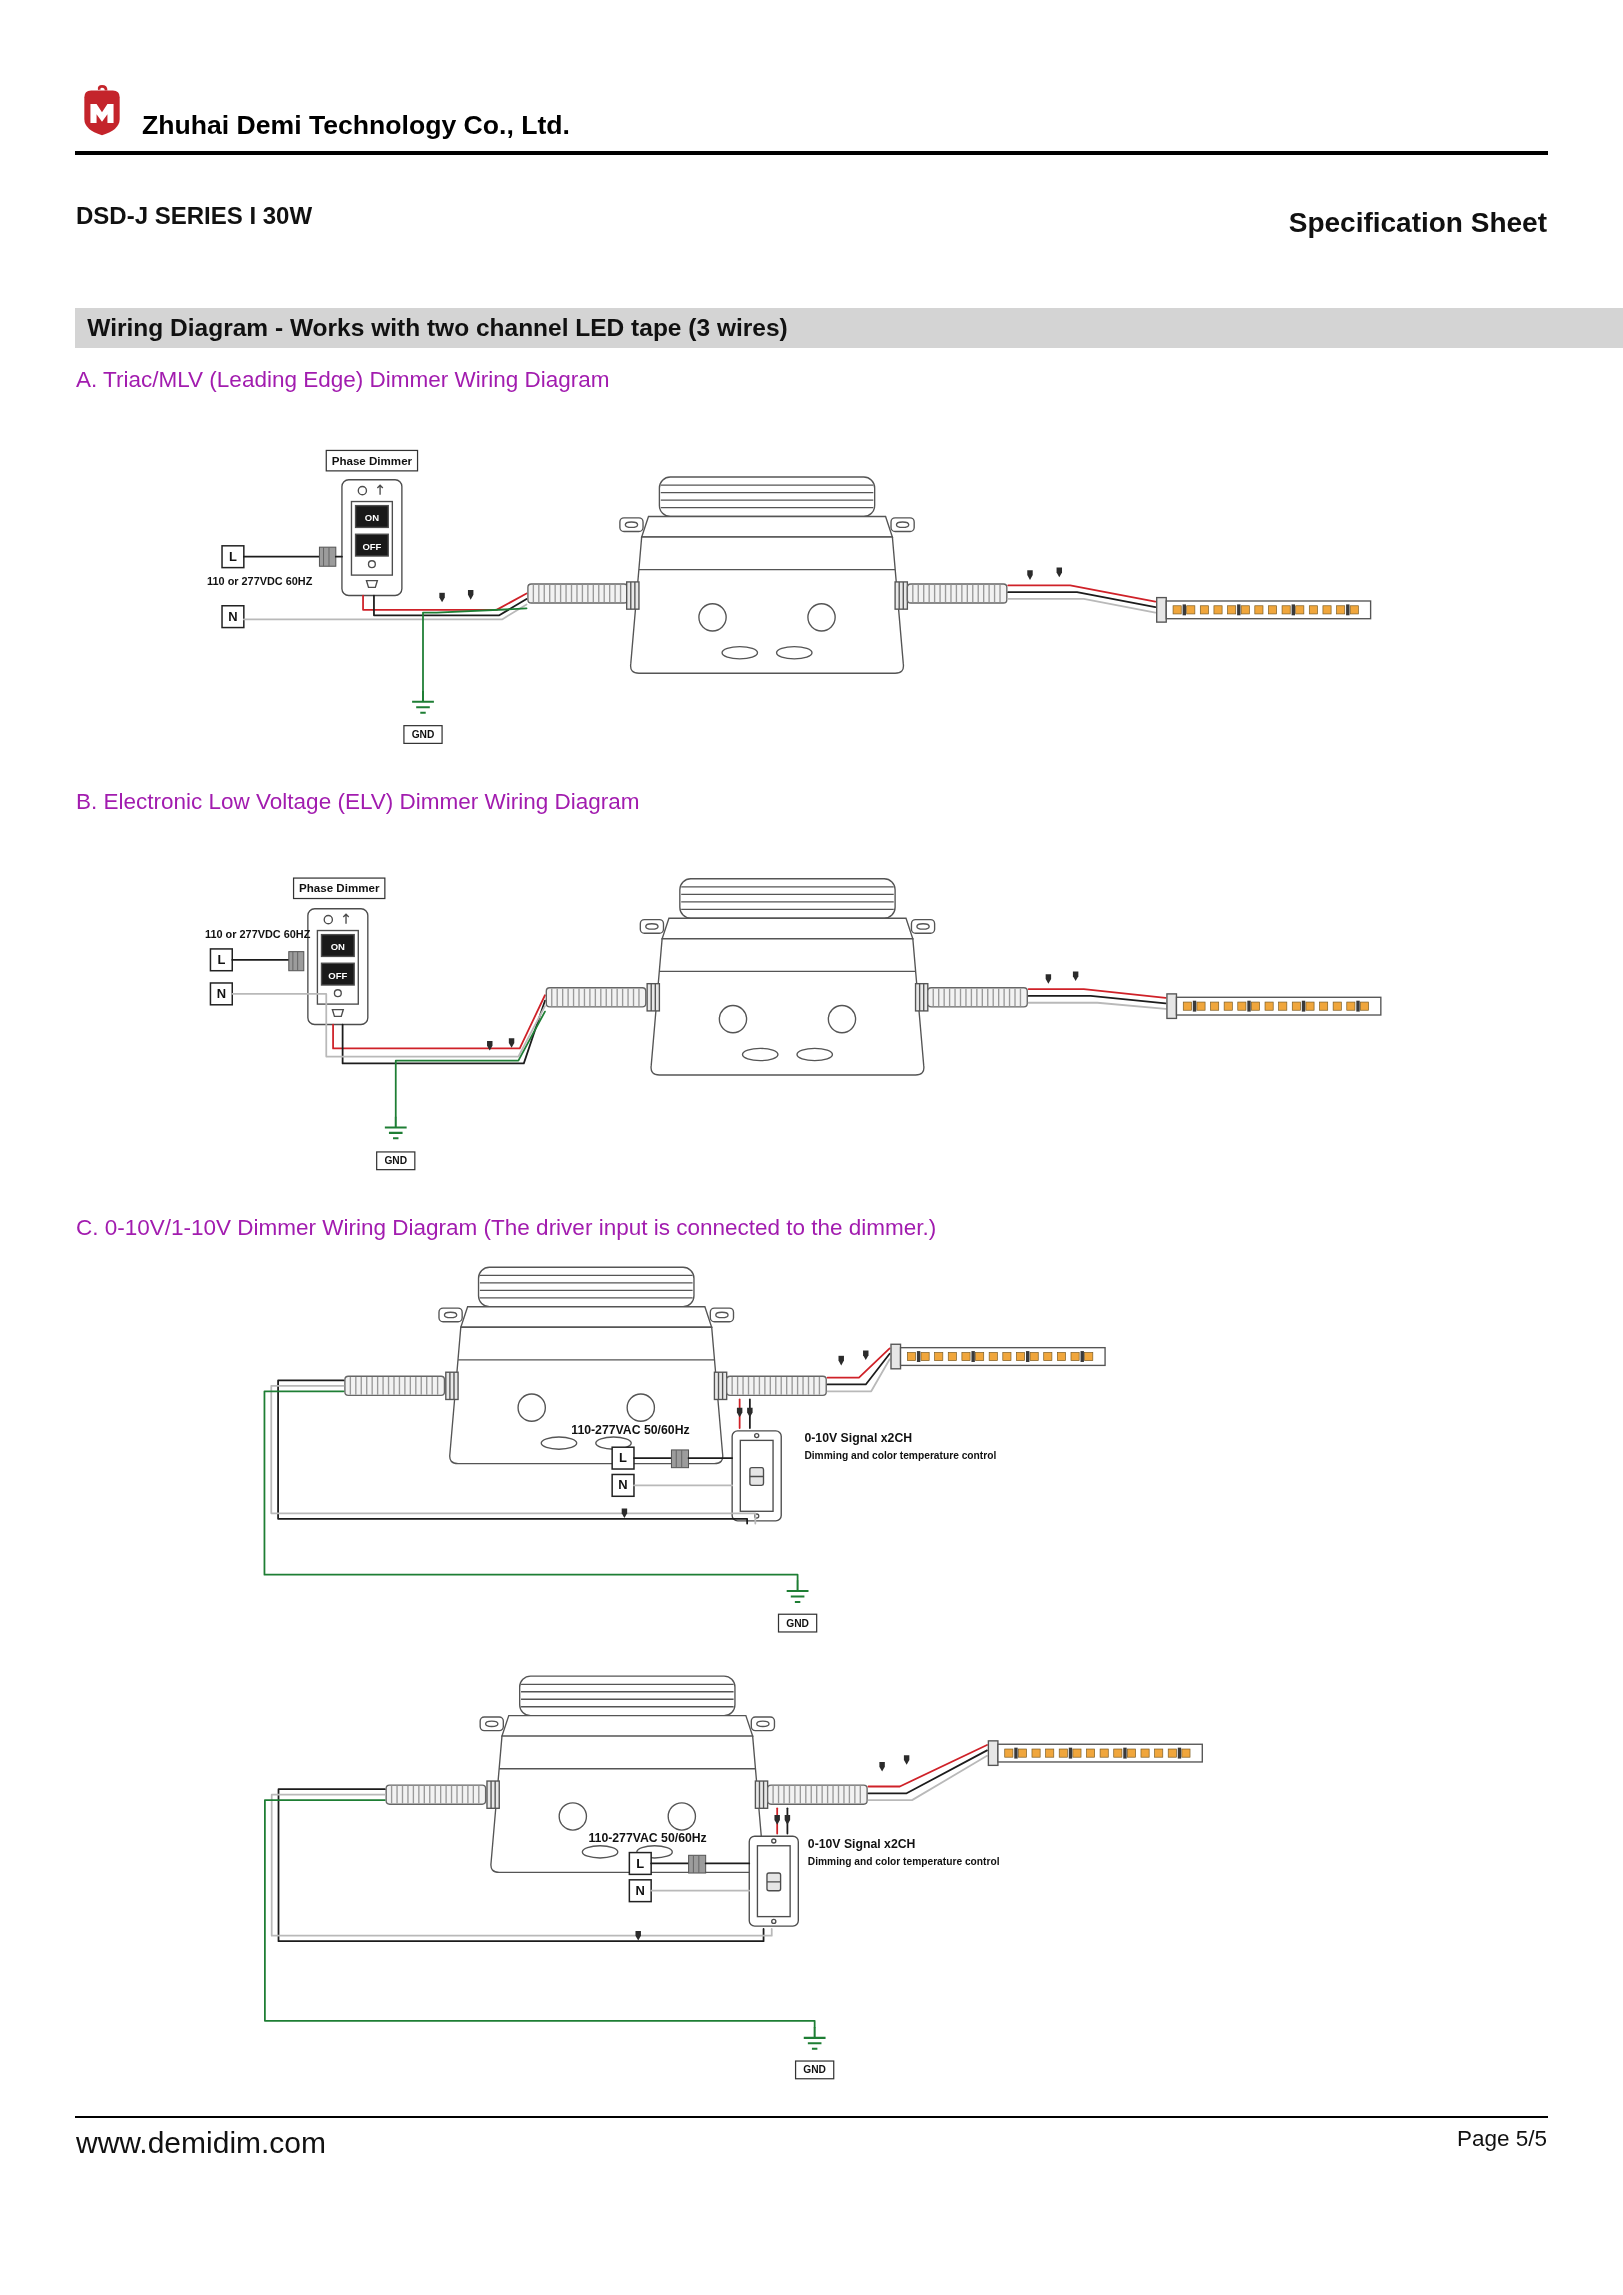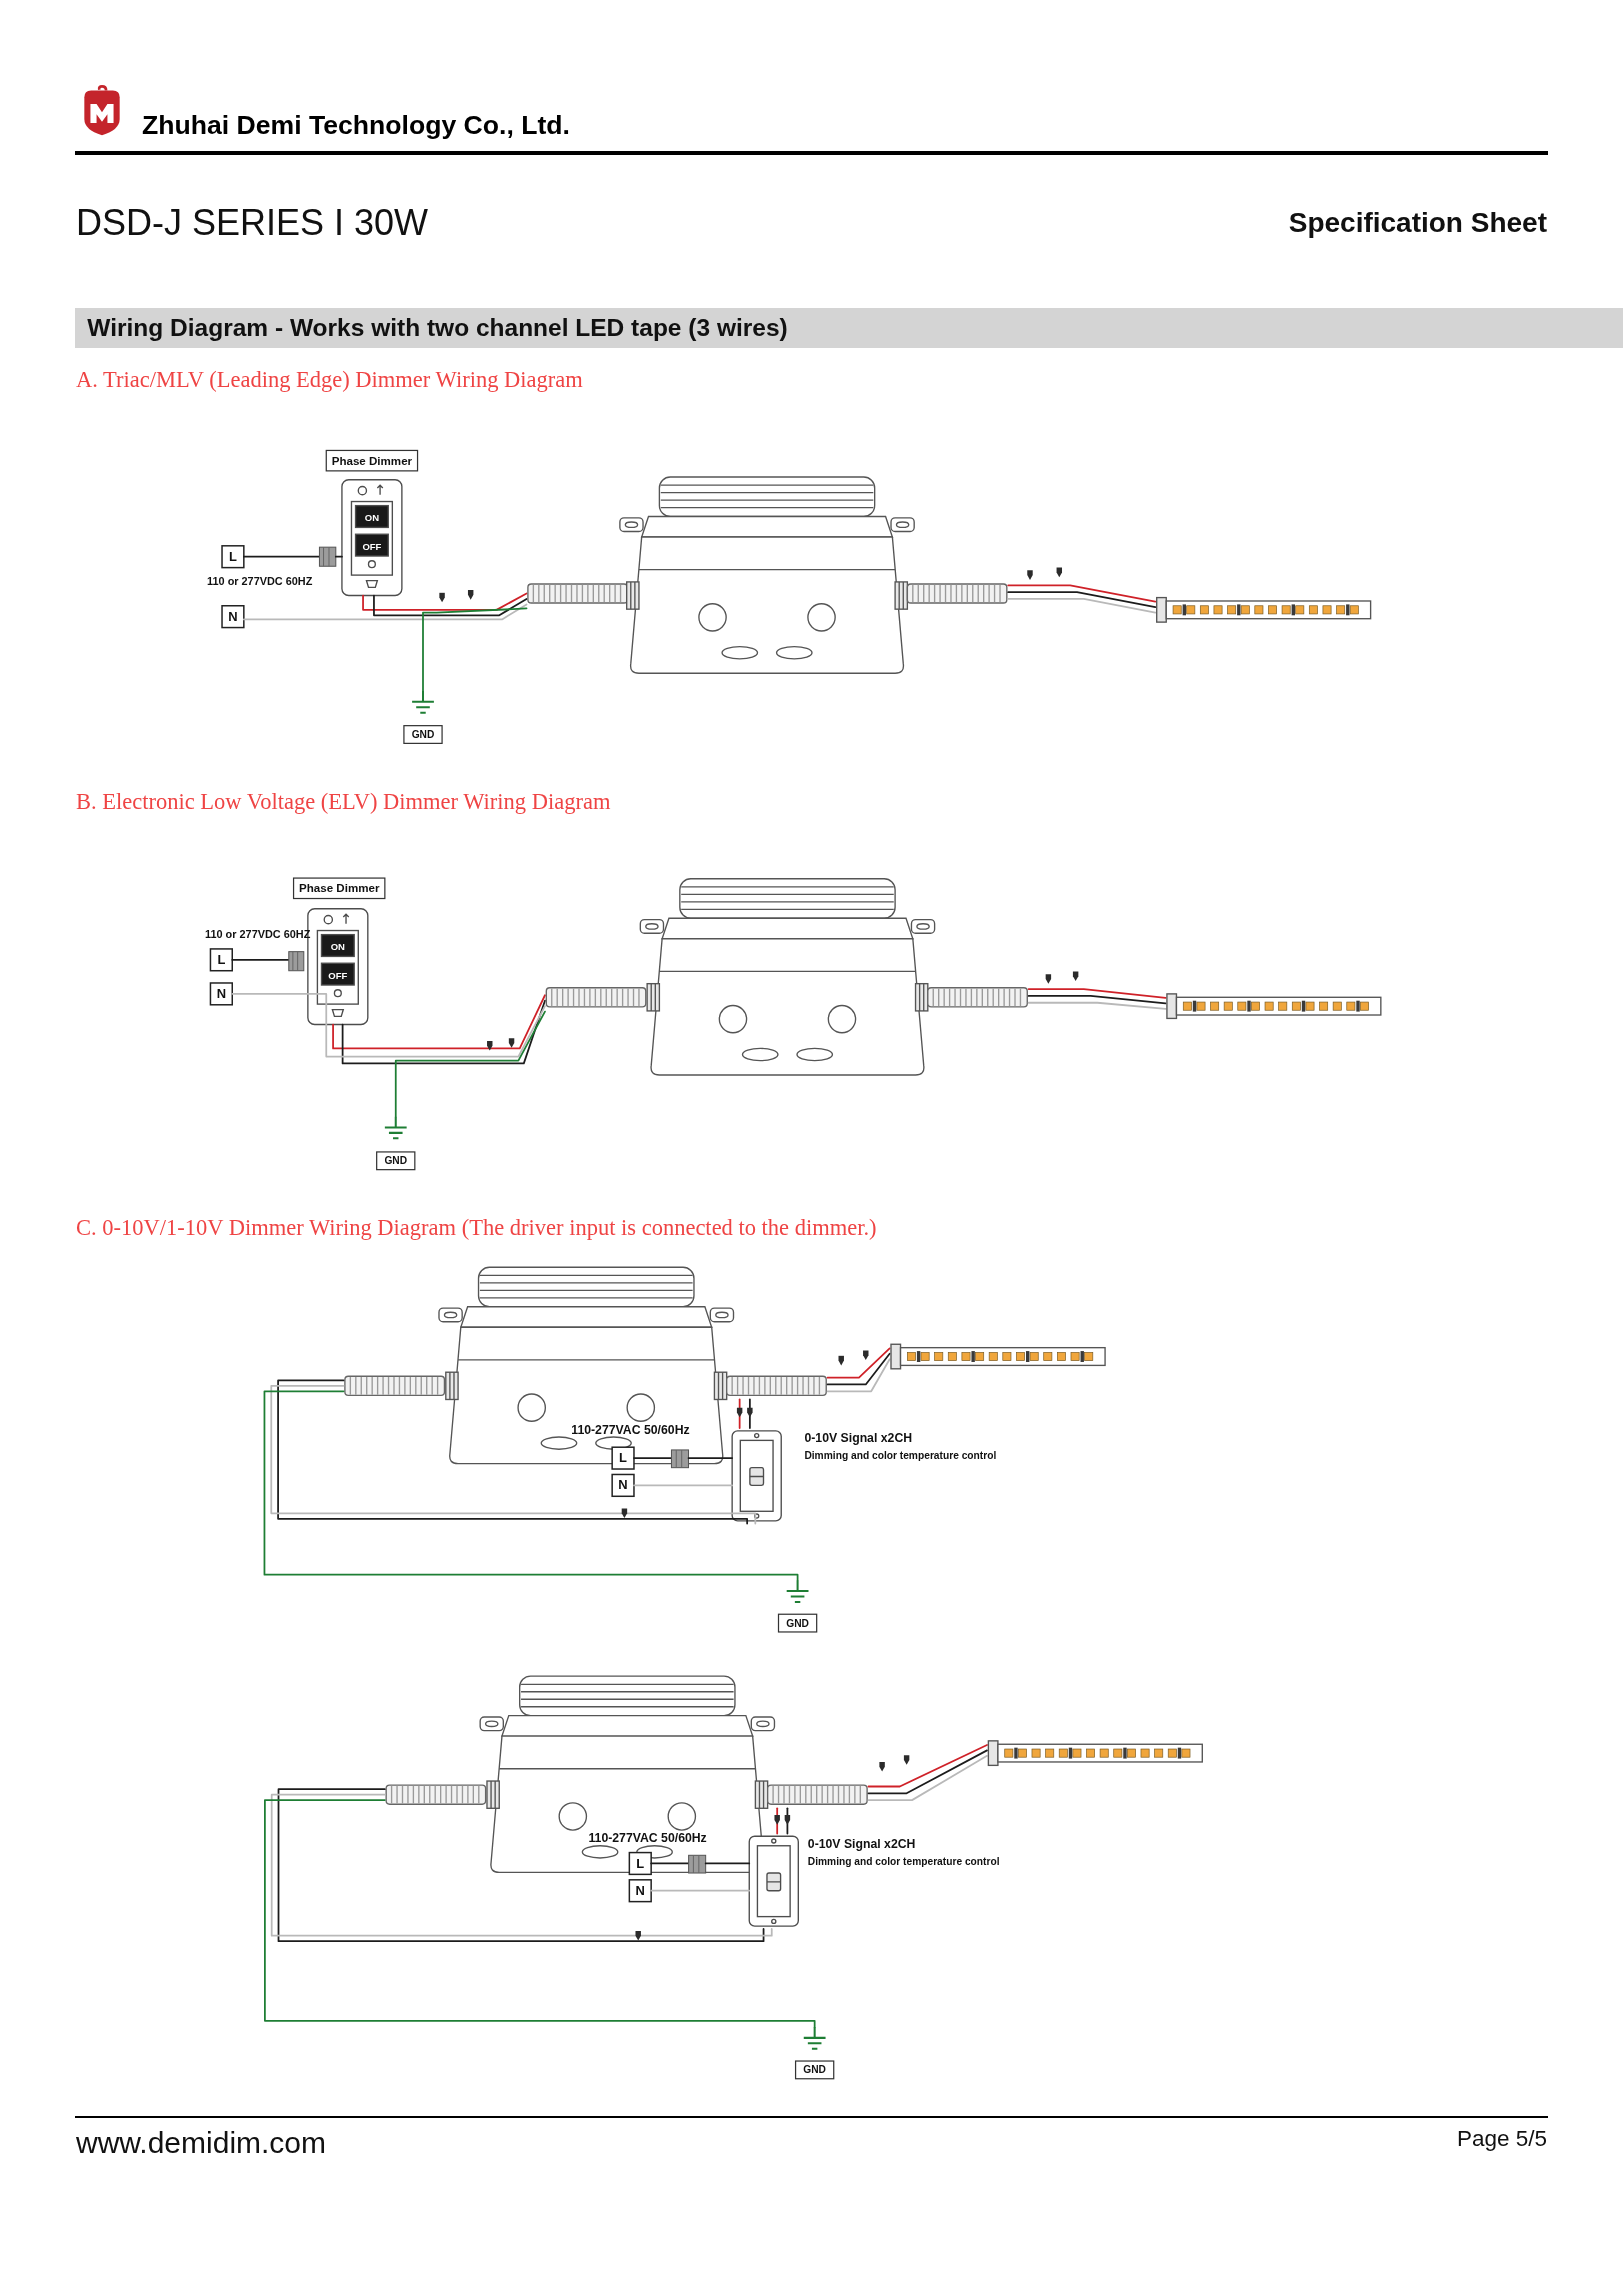--- a/index.html
+++ b/index.html
@@ -6,27 +6,27 @@
   html,body { background:#ffffff; }
   body { width:1623px; height:2295px; position:relative; font-family:"Liberation Sans",sans-serif; color:#111; }
   .page { position:absolute; inset:0; background:#fff; overflow:hidden; }
   .abs { position:absolute; }
 
   
   .logo { left:76px; top:85px; width:52px; height:53px; }
   .company { left:142px; top:95px; font-size:26.6px; font-weight:bold; color:#000;margin-top:15px; }
   .header-rule { left:75px; top:151px; width:1473px; height:4.1px; background:#000; }
 
-  .product-title { left:76px; top:202px; font-size:36px; font-weight:normal; }
+  .product-title { left:76px; top:202px; font-size:24px; font-weight:bold; }
   .doc-type { right:76px; top:207px; font-size:28px; font-weight:bold;margin-left:20px; }
 
   .section-bar { left:75px; top:308px; width:1579px; height:40px; background:#d4d4d4;
                  font-size:24.5px; font-weight:bold; line-height:40px; padding-left:12.3px; }
 
-  .heading { left:76px; font-size:22.5px; color:#ef4444; white-space:nowrap;font-family:Liberation Serif, serif; }
+  .heading { left:76px; font-size:22.5px; color:#a21caf; white-space:nowrap; }
 
   svg.diagram { position:absolute; }
   .lblbox  { fill:#fff; stroke:#333; stroke-width:1.8; }
   .termbox { fill:#fff; stroke:#222; stroke-width:2.2; }
   .conn    { fill:#9c9c9c; stroke:#555; stroke-width:1.5; }
   .conn-l  { stroke:#666; stroke-width:1.5; fill:none; }
   .wire    { fill:none; stroke-width:2.6; stroke-linejoin:round; stroke-linecap:round; }
   .wk { stroke:#1c1c1c; } .wr { stroke:#cf2128; } .wg { stroke:#1e7e34; } .ww { stroke:#b9b9b9; }
   text { font-family:"Liberation Sans",sans-serif; }
   .cap    { font-size:16px; font-weight:bold; fill:#111; }

